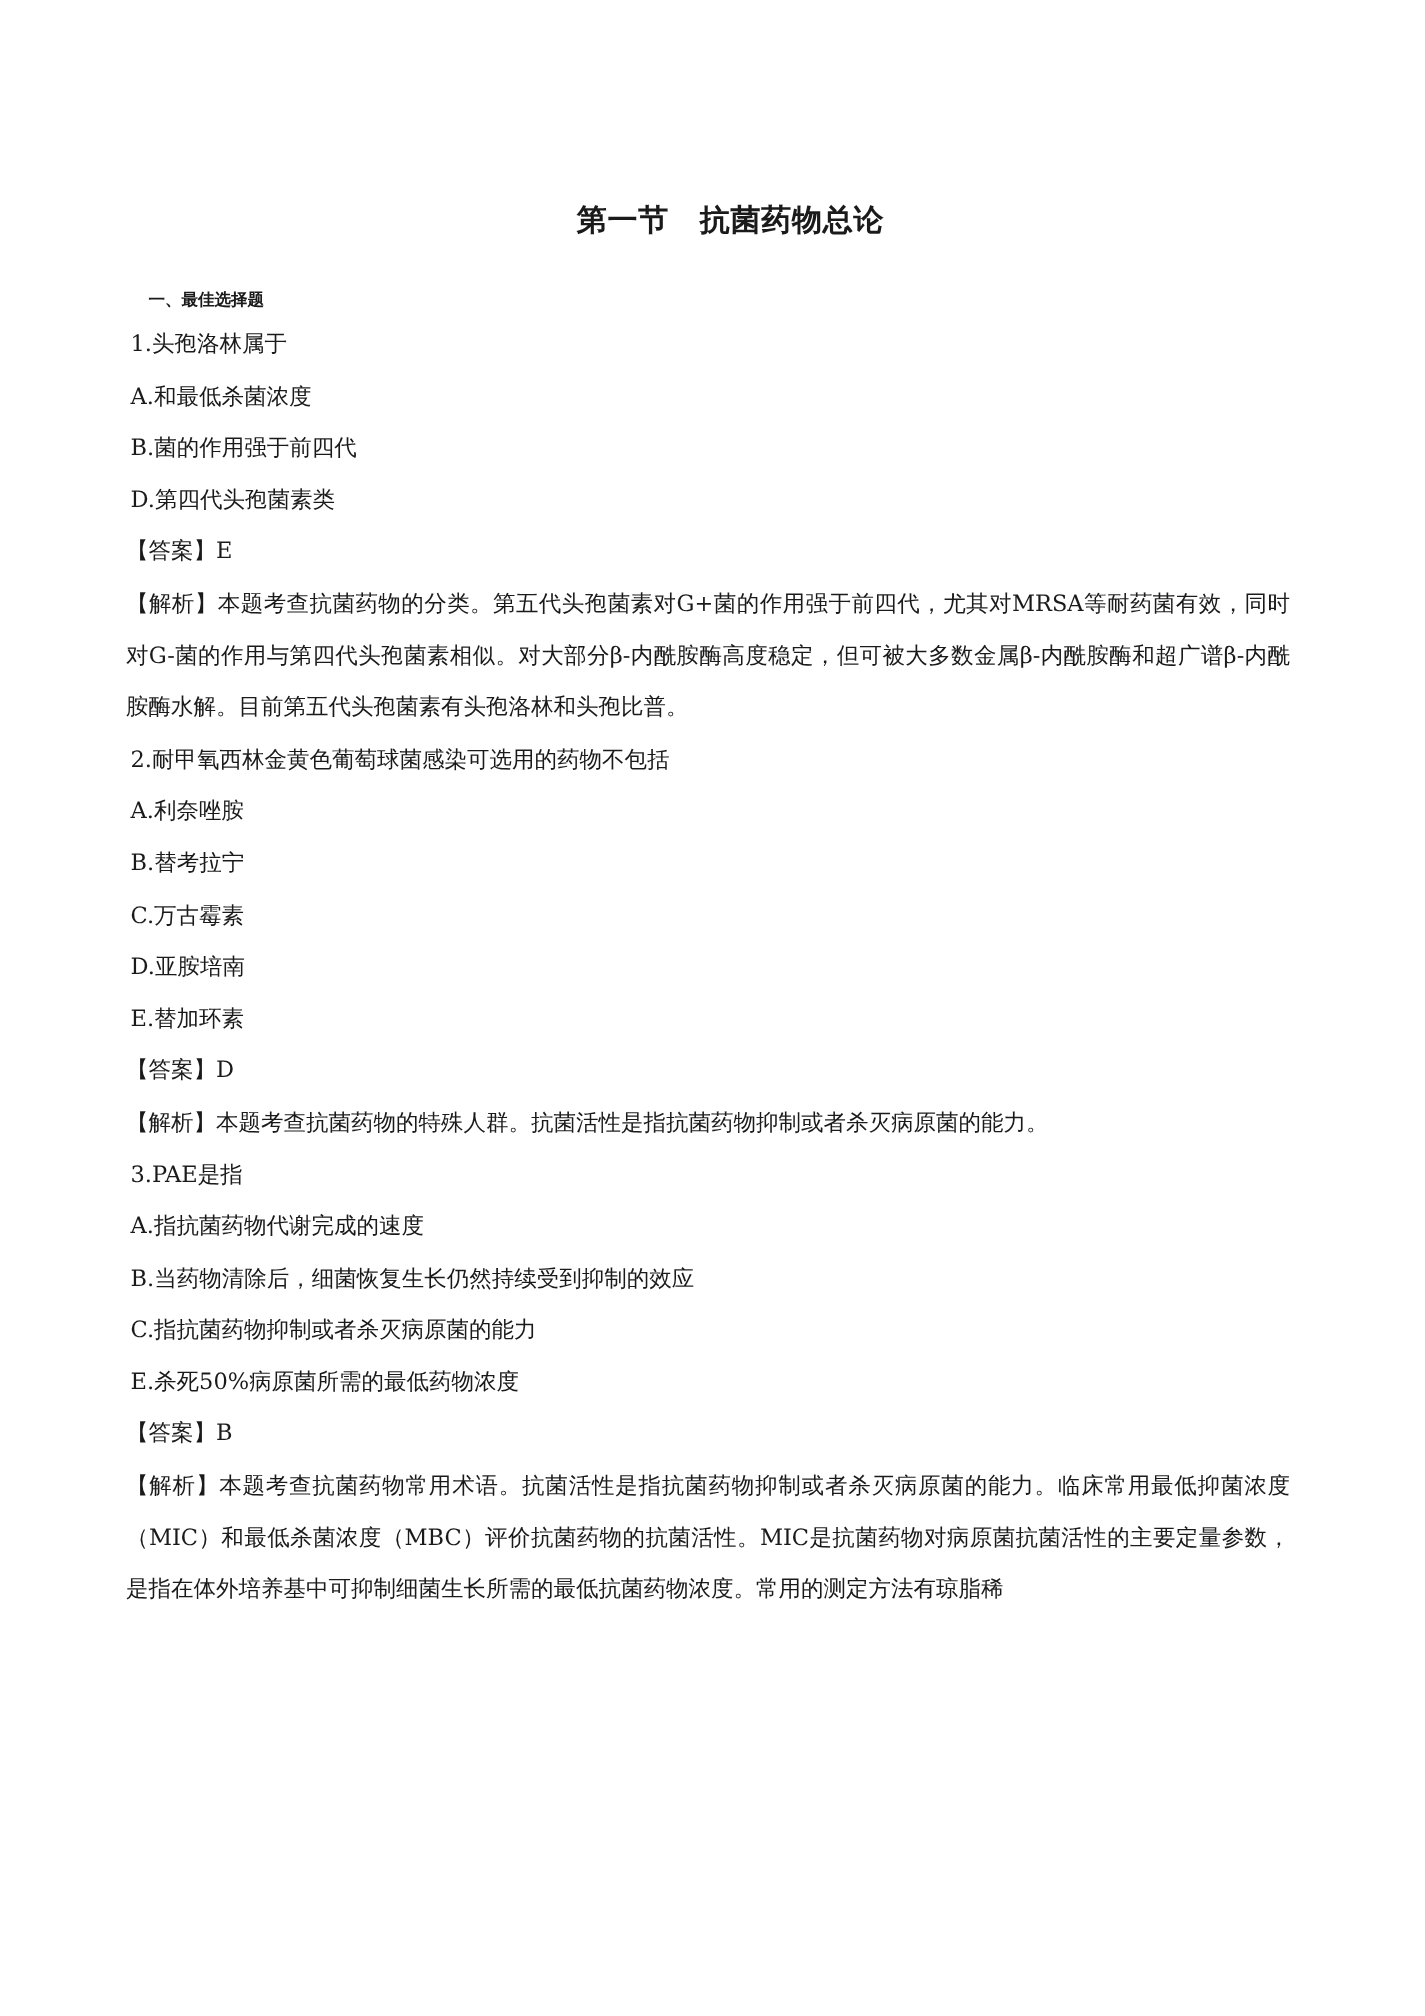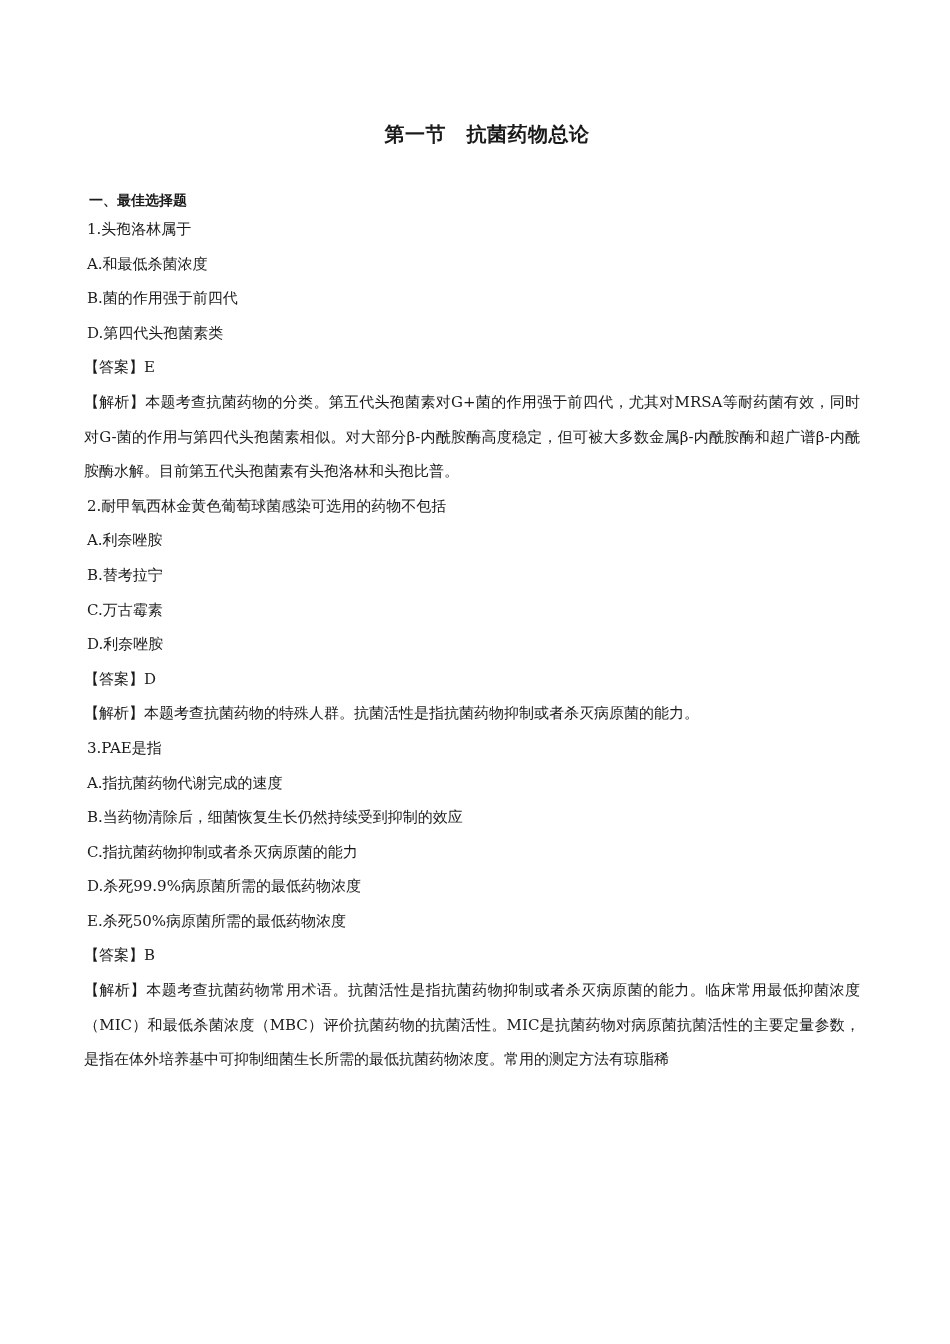--- a/index.html
+++ b/index.html
@@ -17,37 +17,37 @@
     }
     .page {
       position: absolute;
       left: 87px;
       top: 0;
       width: 773px;
     }
     .doc-title {
       position: absolute;
       left: 0;
-      top: 120px;
+      top: 132px;
       width: 800px;
       text-align: center;
       font-family: "DejaVu Sans", "Liberation Sans", sans-serif;
       font-weight: bold;
       font-size: 20px;
       line-height: 28px;
       letter-spacing: 0.5px;
       white-space: pre;
     }
     .section-heading {
       position: absolute;
-      left: 2px;
+      left: 12px;
       top: 189px;
       font-family: "DejaVu Sans", "Liberation Sans", sans-serif;
       font-weight: bold;
-      font-size: 14px;
+      font-size: 11px;
       line-height: 22px;
     }
     .body {
       position: absolute;
       left: 0;
       top: 212px;
       width: 773px;
       font-size: 15px;
       line-height: 34.6px;
     }
@@ -86,30 +86,30 @@
       <span class="line">D.第四代头孢菌素类</span>
       <span class="line answer-line"><span class="tag">【答案】</span><span>E</span></span>
       <span class="para answer-line"><span class="tag">【解析】</span><span>本题考查抗菌药物的分类。第五代头孢菌素对G+菌的作用强于前四代，尤其对MRSA等耐药菌有效，同时对G-菌的作用与第四代头孢菌素相似。对大部分β-内酰胺酶高度稳定，但可被大多数金属β-内酰胺酶和超广谱β-内酰胺酶水解。目前第五代头孢菌素有头孢洛林和头孢比普。</span></span>
     </div>
 
     <div>
       <span class="line">2.耐甲氧西林金黄色葡萄球菌感染可选用的药物不包括</span>
       <span class="line">A.利奈唑胺</span>
       <span class="line">B.替考拉宁</span>
       <span class="line">C.万古霉素</span>
-      <span class="line">D.利奈唑胺</span>
+      <span class="line">D.亚胺培南</span>
+      <span class="line">E.替加环素</span>
       <span class="line answer-line"><span class="tag">【答案】</span><span>D</span></span>
       <span class="para answer-line"><span class="tag">【解析】</span><span>本题考查抗菌药物的特殊人群。抗菌活性是指抗菌药物抑制或者杀灭病原菌的能力。</span></span>
     </div>
 
     <div>
       <span class="line">3.PAE是指</span>
       <span class="line">A.指抗菌药物代谢完成的速度</span>
       <span class="line">B.当药物清除后，细菌恢复生长仍然持续受到抑制的效应</span>
       <span class="line">C.指抗菌药物抑制或者杀灭病原菌的能力</span>
-      <span class="line">D.杀死99.9%病原菌所需的最低药物浓度</span>
       <span class="line">E.杀死50%病原菌所需的最低药物浓度</span>
       <span class="line answer-line"><span class="tag">【答案】</span><span>B</span></span>
       <span class="para answer-line"><span class="tag">【解析】</span><span>本题考查抗菌药物常用术语。抗菌活性是指抗菌药物抑制或者杀灭病原菌的能力。临床常用最低抑菌浓度（MIC）和最低杀菌浓度（MBC）评价抗菌药物的抗菌活性。MIC是抗菌药物对病原菌抗菌活性的主要定量参数，是指在体外培养基中可抑制细菌生长所需的最低抗菌药物浓度。常用的测定方法有琼脂稀</span></span>
     </div>
 
   </div>
 </div>
 
 </body></html>

